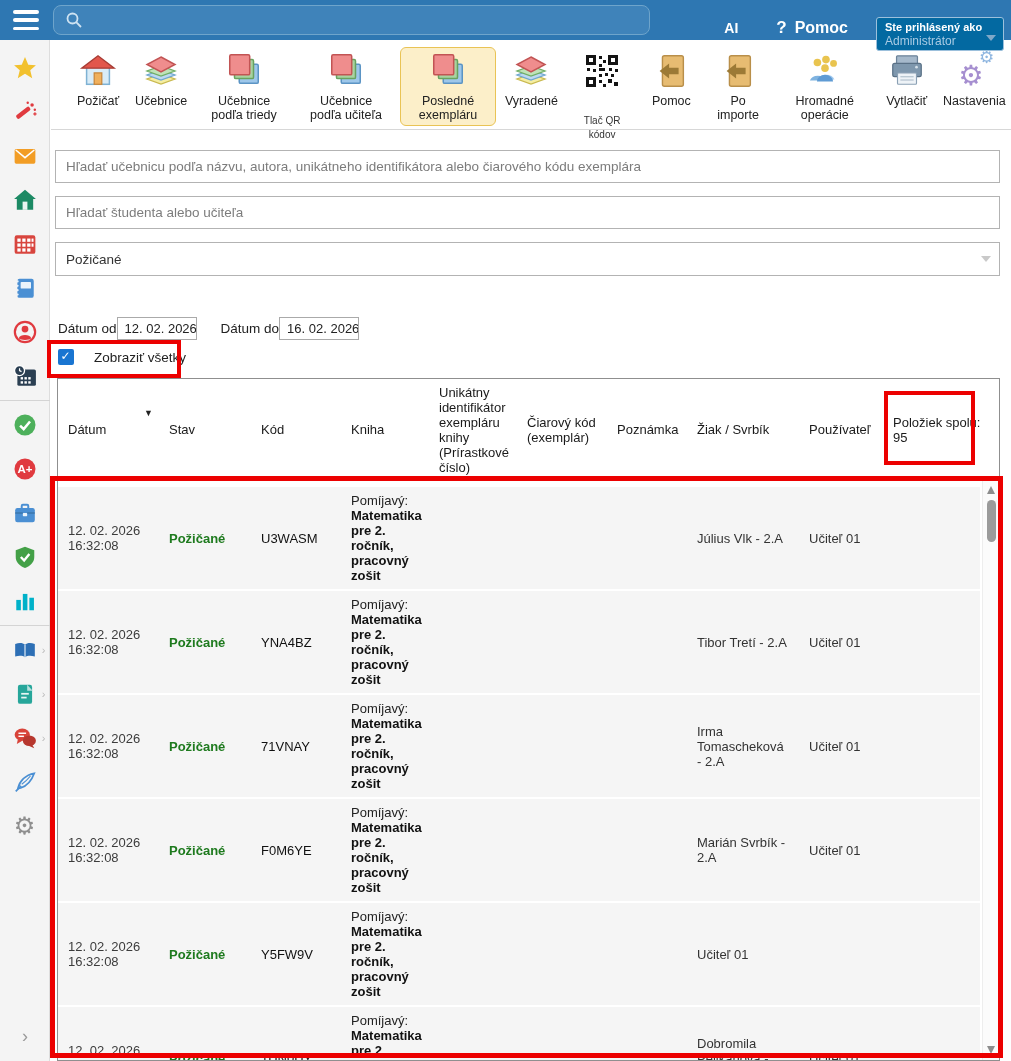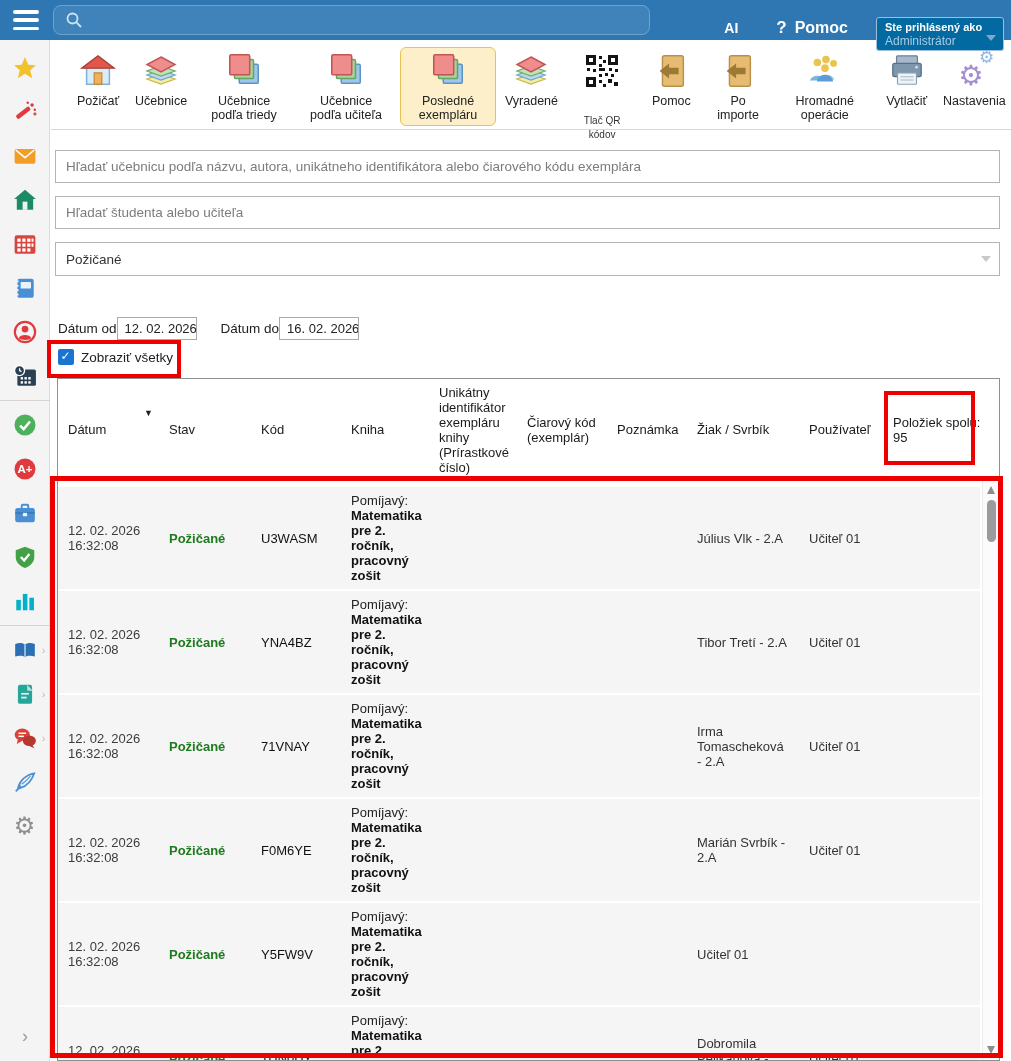--- a/index.html
+++ b/index.html
@@ -49,21 +49,21 @@
   .filter-input::placeholder { color:#7c7c7c; }
   #fi1 { top:150px; }
   #fi2 { top:196px; }
   .statusselect { position:absolute; left:55px; top:242px; width:945px; height:34px; border:1px solid #b3b3b3; background:#fff; display:flex; align-items:center; padding:0 10px; font-size:13.5px; color:#333; cursor:pointer; }
   .statusselect .sel-caret { position:absolute; right:8px; top:13px; width:0; height:0; border-left:5px solid transparent; border-right:5px solid transparent; border-top:6px solid #c9c9c9; }
 
   .dates { position:absolute; left:58px; top:316px; height:24px; display:flex; align-items:center; font-size:13.5px; color:#222; }
   .dates .dlabel { margin-right:0; }
   .dates .dinput { width:80px; height:23px; border:1px solid #aaa; background:#fff; font-size:13px; color:#222; text-align:left; padding-left:7px; font-family:inherit; outline:none; margin-right:24px; }
 
-  .chk-row { position:absolute; left:58px; top:349px; display:flex; align-items:center; cursor:pointer; }
+  .chk-row { position:absolute; left:58px; top:349px; display:flex; align-items:center; cursor:pointer;gap:13px; }
   .chk-box { width:16px; height:16px; background:#1975d1; border-radius:2px; position:relative; margin-right:7px; }
   .chk-box::after { content:"✓"; position:absolute; left:2.5px; top:0px; color:#fff; font-size:12px; font-weight:bold; }
   .chk-label { font-size:13.5px; color:#222; }
 
   
   .lib-table { position:absolute; left:57px; top:378px; width:943px; height:683px; border:1px solid #8f8f8f; background:#fff; z-index:1; }
   .thead { display:grid; grid-template-columns:101px 92px 90px 88px 88px 90px 80px 112px 84px auto; height:101px; align-items:center; background:#fff; }
   .th { font-size:13px; color:#1a1a1a; padding:0 8px 0 10px; line-height:15px; position:relative; }
   .th-date .sort { position:absolute; right:6px; top:-16px; font-size:9px; color:#222; }
   .tbody { position:relative; width:941px; height:580px; background:#fff; overflow:hidden; padding-top:7px; }

